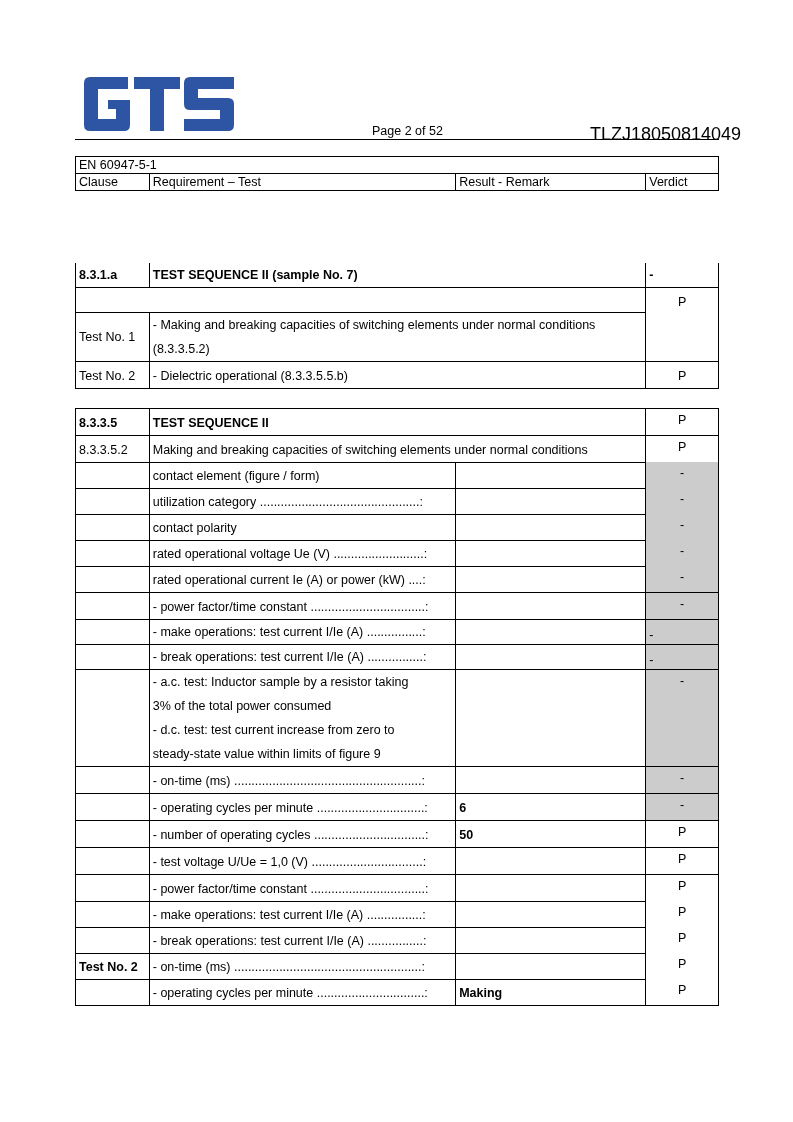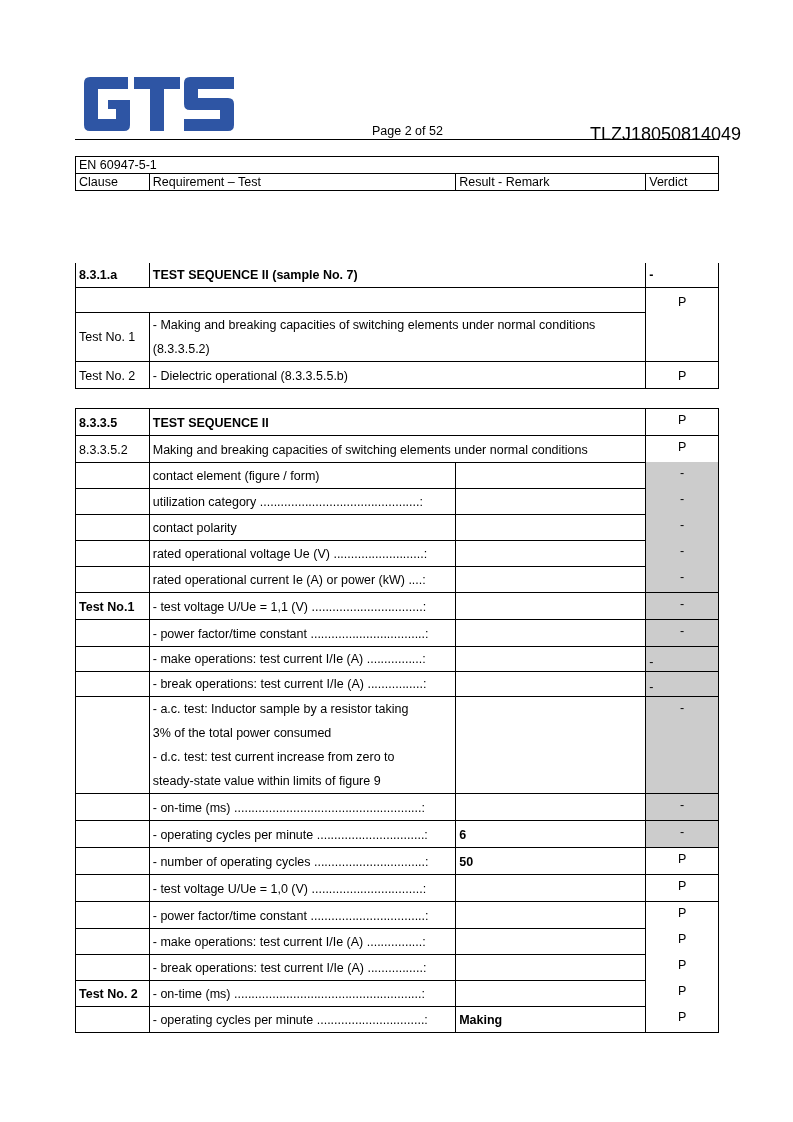--- a/index.html
+++ b/index.html
@@ -146,26 +146,20 @@
     <td class="b v grey nobh">-</td>
   </tr>
   <tr>
     <td class="b"></td>
     <td class="b">rated operational current Ie (A) or power (kW) ....:</td>
     <td class="b"></td>
     <td class="b v grey" style="border-top:none">-</td>
   </tr>
 
   <tr>
-    <td class="b bold">Test No.1</td>
-    <td class="b">- test voltage U/Ue = 1,1 (V) ................................:</td>
-    <td class="b"></td>
-    <td class="b v grey">-</td>
-  </tr>
-  <tr>
     <td class="b"></td>
     <td class="b">- power factor/time constant .................................:</td>
     <td class="b"></td>
     <td class="b v grey">-</td>
   </tr>
   <tr>
     <td class="b"></td>
     <td class="b">- make operations: test current I/Ie (A) ................:</td>
     <td class="b"></td>
     <td class="b grey center" style="vertical-align:bottom;line-height:18px">-</td>

